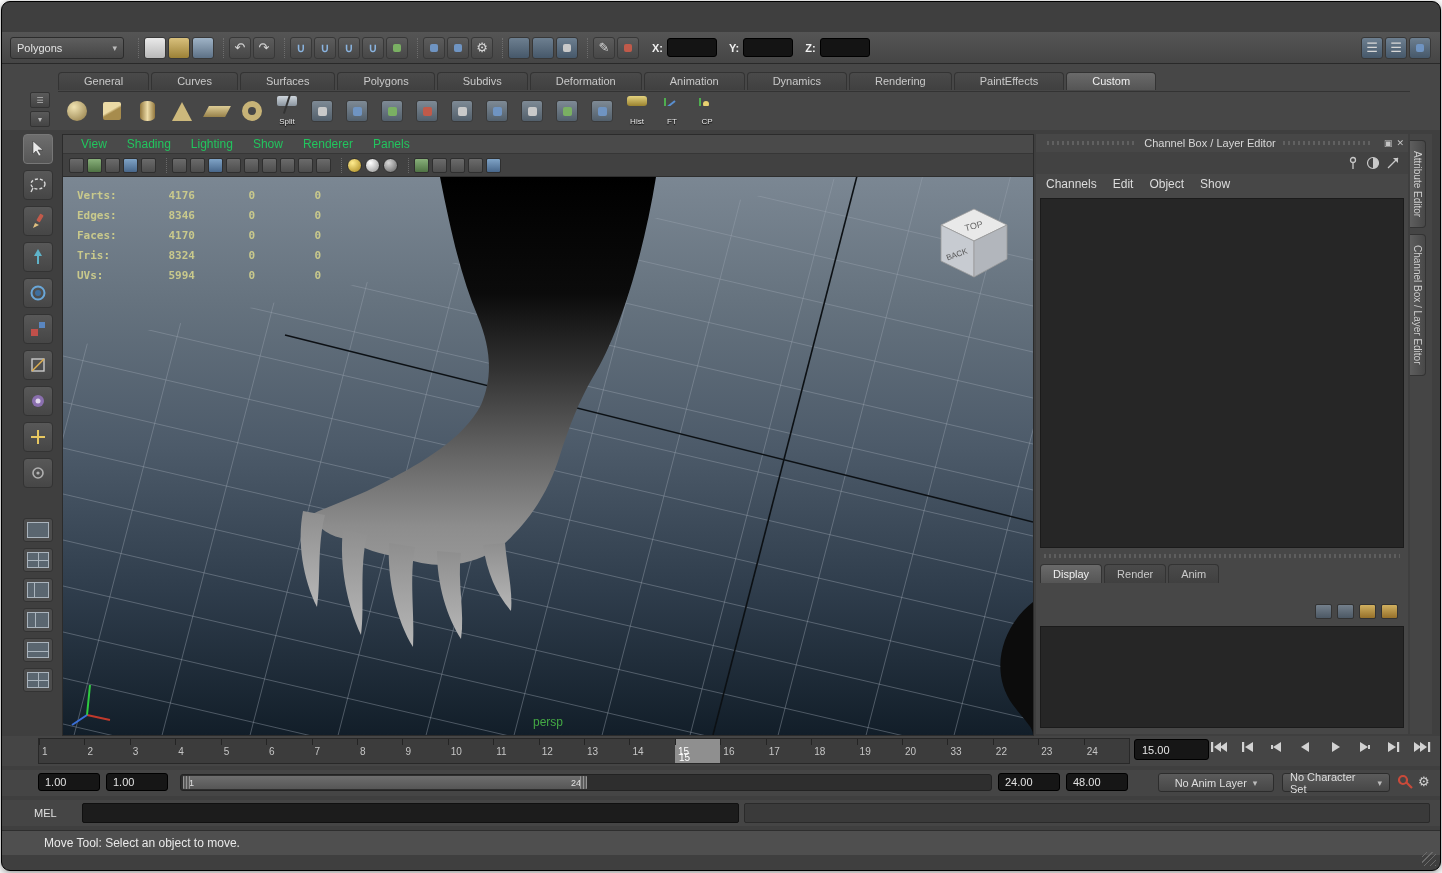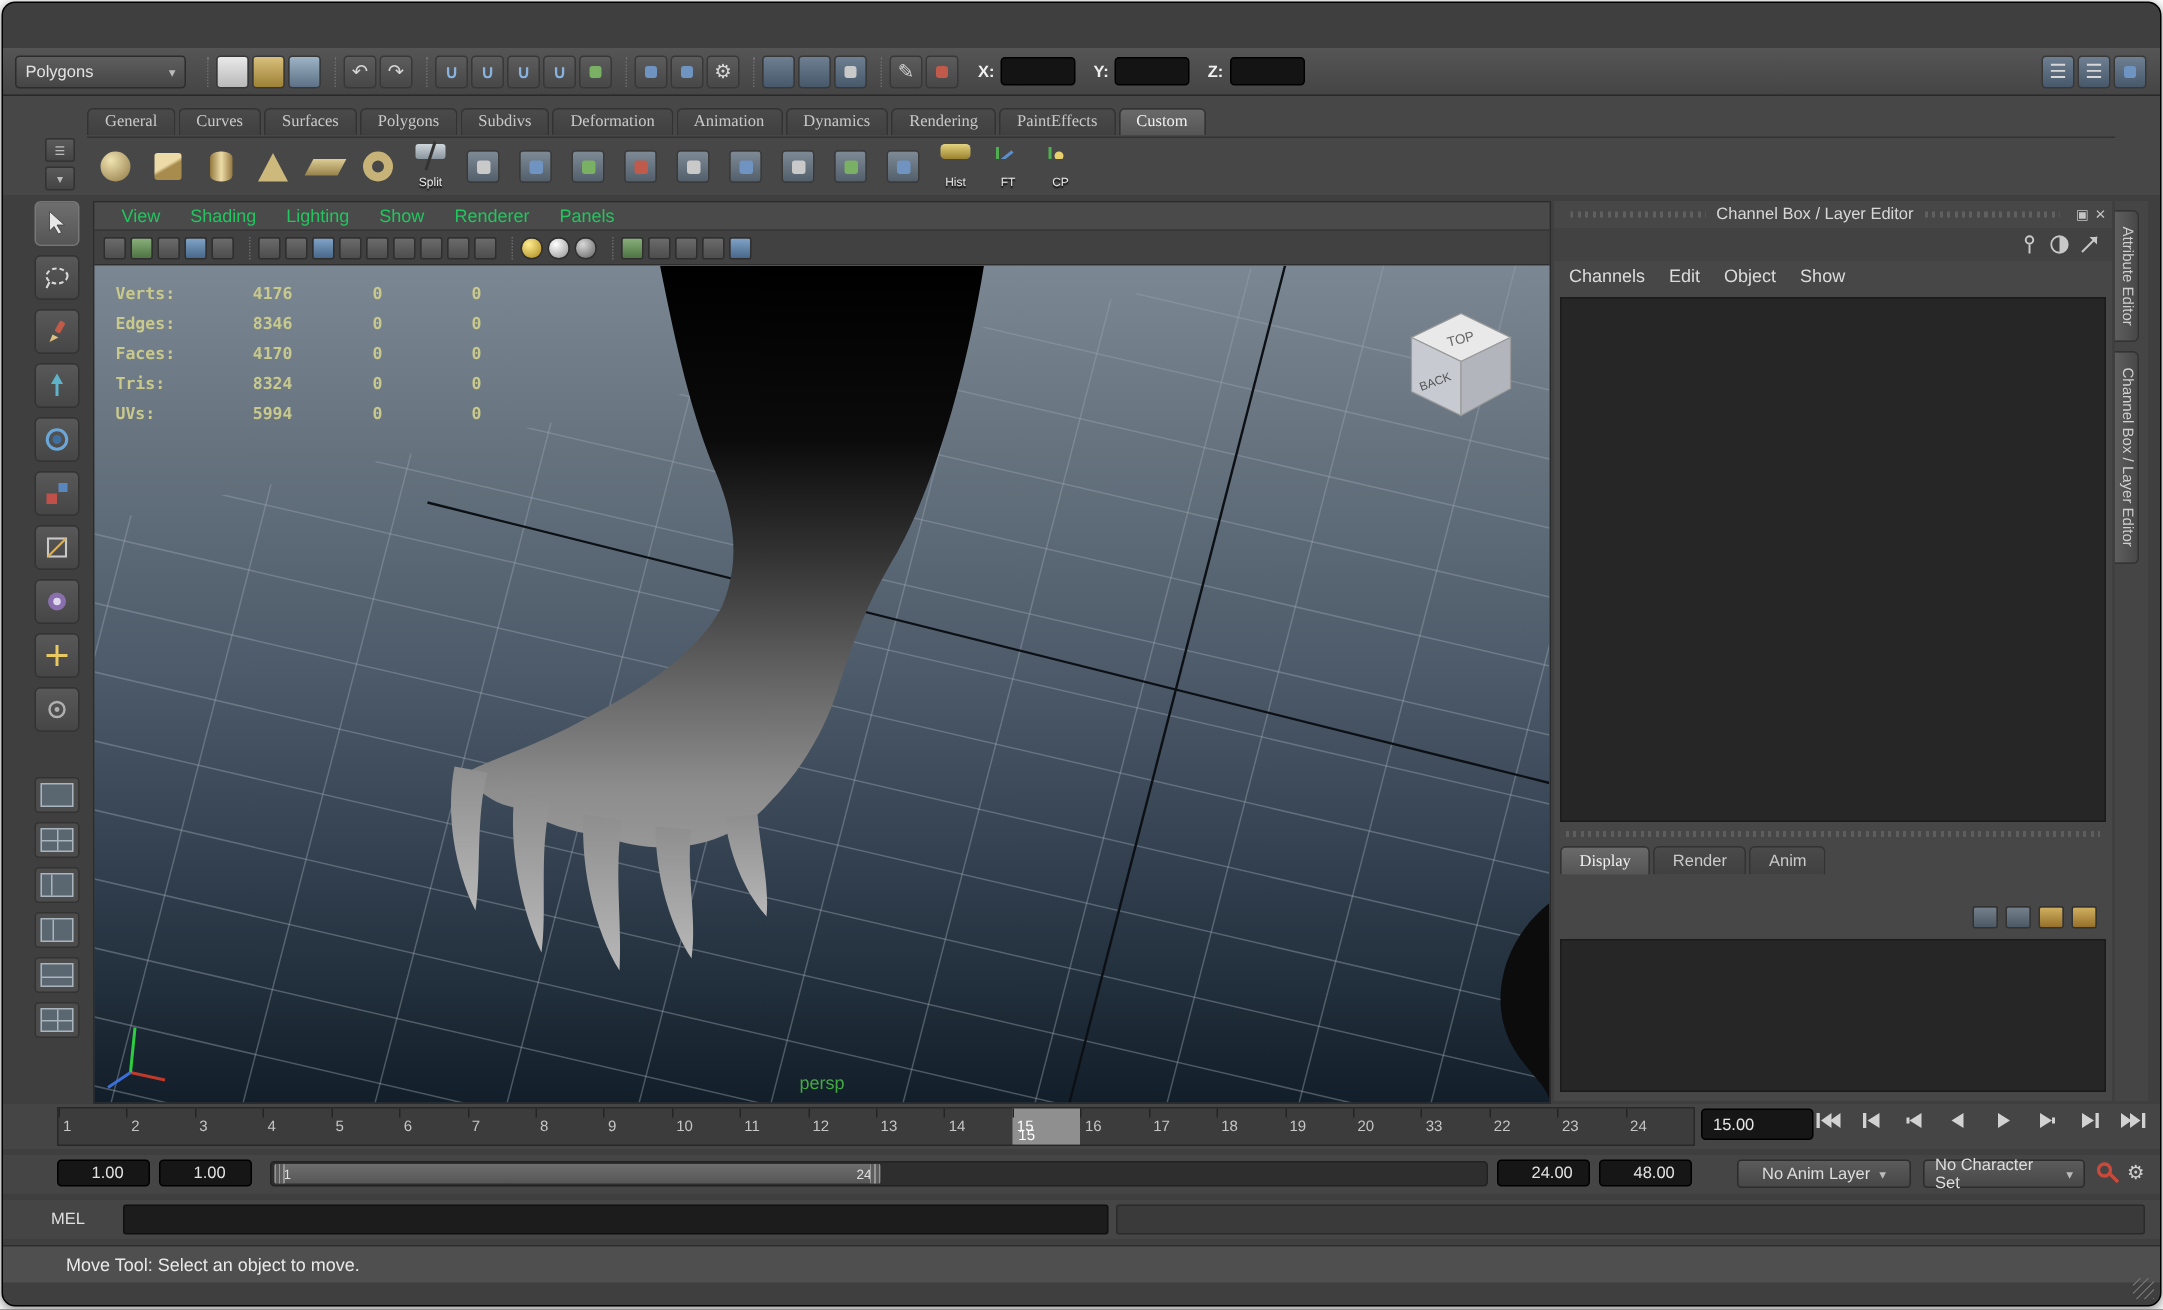--- a/index.html
+++ b/index.html
@@ -39,22 +39,22 @@
   .coord-label{color:#f0f0f0;font-size:11px;font-weight:bold;margin:0 4px 0 12px;}
   .coord-input{width:48px;height:17px;background:#141414;border:1px solid #000;border-radius:3px;}
   .tb-right{margin-left:auto;display:flex;align-items:center;}
 
   
   .shelf{position:absolute;top:62px;left:0;right:0;height:66px;background:#474747;}
   .shelf-switch{position:absolute;left:28px;top:28px;display:flex;flex-direction:column;gap:3px;}
   .mini-btn{width:18px;height:14px;background:linear-gradient(#5a5a5a,#444);border:1px solid #333;border-radius:2px;
             color:#bbb;font-size:8px;display:flex;align-items:center;justify-content:center;}
   .shelf-tabs{position:absolute;left:56px;top:6px;right:30px;height:20px;display:flex;align-items:flex-end;gap:2px;}
-  .shelf-tab{font-size:11px;color:#c9c9c9;padding:2px 11px 3px;background:linear-gradient(#4a4a4a,#404040);
-             border:1px solid #333;border-bottom:none;border-radius:4px 4px 0 0;font-family:Liberation Serif, serif;}
+  .shelf-tab{font-size:11px;color:#c9c9c9;padding:2px 25px 3px;background:linear-gradient(#4a4a4a,#404040);
+             border:1px solid #333;border-bottom:none;border-radius:4px 4px 0 0;}
   .shelf-tab.active{background:linear-gradient(#6a6a6a,#555);color:#f0f0f0;}
   .shelf-icons{position:absolute;left:56px;top:27px;right:30px;height:38px;display:flex;align-items:center;gap:5px;
                border-top:1px solid #333;padding-left:4px;}
   .sicon{width:30px;height:30px;border-radius:3px;display:flex;flex-direction:column;align-items:center;justify-content:center;position:relative;}
   .sicon .slabel{font-size:8px;color:#e8e8e8;line-height:8px;margin-top:12px;text-shadow:0 1px 1px #000;}
   .sh-sphere{width:20px;height:20px;border-radius:50%;background:radial-gradient(circle at 35% 30%,#f0e3b2,#8d7742);}
   .sh-cube{width:18px;height:18px;border-radius:2px;background:linear-gradient(150deg,#ecdba6 45%,#a78c4d 55%);}
   .sh-cyl{width:15px;height:20px;border-radius:7px/4px;background:linear-gradient(90deg,#93783e,#eddca8,#93783e);}
   .sh-cone{width:0;height:0;border-left:10px solid transparent;border-right:10px solid transparent;border-bottom:19px solid #cdb97c;}
   .sh-plane{width:22px;height:11px;background:linear-gradient(#ddcc95,#97814a);transform:skewX(-28deg);}
@@ -109,21 +109,21 @@
   .dots{flex:1;height:4px;background:repeating-linear-gradient(90deg,#606060 0 2px,transparent 2px 5px);margin:0 7px;}
   .cbh-icon{font-size:9px;color:#c4c4c4;margin-left:4px;}
   .cb-minirow{height:22px;display:flex;align-items:center;justify-content:flex-end;gap:6px;padding-right:8px;background:#424242;}
   .cb-menus{height:20px;display:flex;align-items:center;gap:16px;padding-left:10px;font-size:12px;color:#dcdcdc;}
   .cb-empty{position:absolute;left:4px;right:4px;top:64px;height:348px;background:#262626;border:1px solid #1b1b1b;}
   .cb-divider{position:absolute;left:8px;right:8px;top:420px;height:4px;
               background:repeating-linear-gradient(90deg,#5e5e5e 0 2px,transparent 2px 5px);}
   .layer-tabs{position:absolute;left:4px;top:430px;display:flex;gap:2px;}
   .layer-tab{font-size:11px;color:#c9c9c9;padding:3px 12px;background:linear-gradient(#4a4a4a,#404040);
              border:1px solid #333;border-bottom:none;border-radius:4px 4px 0 0;}
-  .layer-tab.active{background:linear-gradient(#6a6a6a,#555);color:#f0f0f0;font-family:Liberation Serif, serif;}
+  .layer-tab.active{background:linear-gradient(#6a6a6a,#555);color:#f0f0f0;}
   .layer-menus{position:absolute;left:4px;right:4px;top:450px;height:20px;display:flex;align-items:center;gap:16px;
                padding-left:8px;font-size:12px;color:#dcdcdc;border-top:1px solid #333;}
   .layer-icons{position:absolute;right:10px;top:470px;display:flex;gap:5px;}
   .licon{width:17px;height:15px;border-radius:2px;background:linear-gradient(#74808c,#4c5864);border:1px solid #333;box-sizing:border-box;}
   .licon.warm{background:linear-gradient(#d0b060,#96702a);}
   .layer-empty{position:absolute;left:4px;right:4px;top:492px;height:100px;background:#262626;border:1px solid #1b1b1b;}
 
   
   .side-strip{position:absolute;left:1408px;top:132px;width:22px;height:600px;background:#454545;}
   .vtab{writing-mode:vertical-rl;font-size:10px;color:#cfcfcf;background:linear-gradient(90deg,#5e5e5e,#484848);
@@ -140,21 +140,21 @@
   .fcell.current .cur-label{position:absolute;left:4px;bottom:0;color:#fff;}
   .time-field{position:absolute;left:1132px;top:3px;width:66px;height:19px;background:#161616;border:1px solid #000;
               border-radius:3px;color:#e6e6e6;font-size:11px;display:flex;align-items:center;padding-left:7px;}
   .playback{position:absolute;left:1208px;top:4px;display:flex;gap:11px;align-items:center;}
   .pbtn{width:18px;height:14px;display:flex;align-items:center;justify-content:center;}
   .pbtn svg{fill:#d2d2d2;}
 
   
   .range-row{position:absolute;left:0;right:0;top:768px;height:26px;background:#454545;}
   .numfield{position:absolute;top:3px;height:18px;background:#161616;border:1px solid #000;border-radius:3px;
-            color:#e2e2e2;font-size:11px;display:flex;align-items:center;padding-left:22px;box-sizing:border-box;}
+            color:#e2e2e2;font-size:11px;display:flex;align-items:center;padding-left:6px;box-sizing:border-box;}
   .trough{position:absolute;left:178px;top:4px;width:812px;height:17px;background:#2e2e2e;border:1px solid #222;border-radius:3px;box-sizing:border-box;}
   .rangebar{position:absolute;left:2px;top:1px;width:404px;height:13px;border-radius:2px;
             background:linear-gradient(#6e6e6e,#565656);display:flex;align-items:center;justify-content:space-between;
             font-size:9px;color:#e0e0e0;padding:0 6px;box-sizing:border-box;}
   .rhandle{position:absolute;top:1px;width:7px;height:13px;background:repeating-linear-gradient(90deg,#949494 0 1px,#5c5c5c 1px 3px);border-radius:1px;}
   .dropbtn{position:absolute;top:3px;height:19px;background:linear-gradient(#5b5b5b,#474747);border:1px solid #2c2c2c;
            border-radius:3px;color:#dedede;font-size:11px;display:flex;align-items:center;justify-content:center;
            padding:0 7px;box-sizing:border-box;}
   .caret{font-size:9px;color:#bbb;margin-left:6px;}
 

